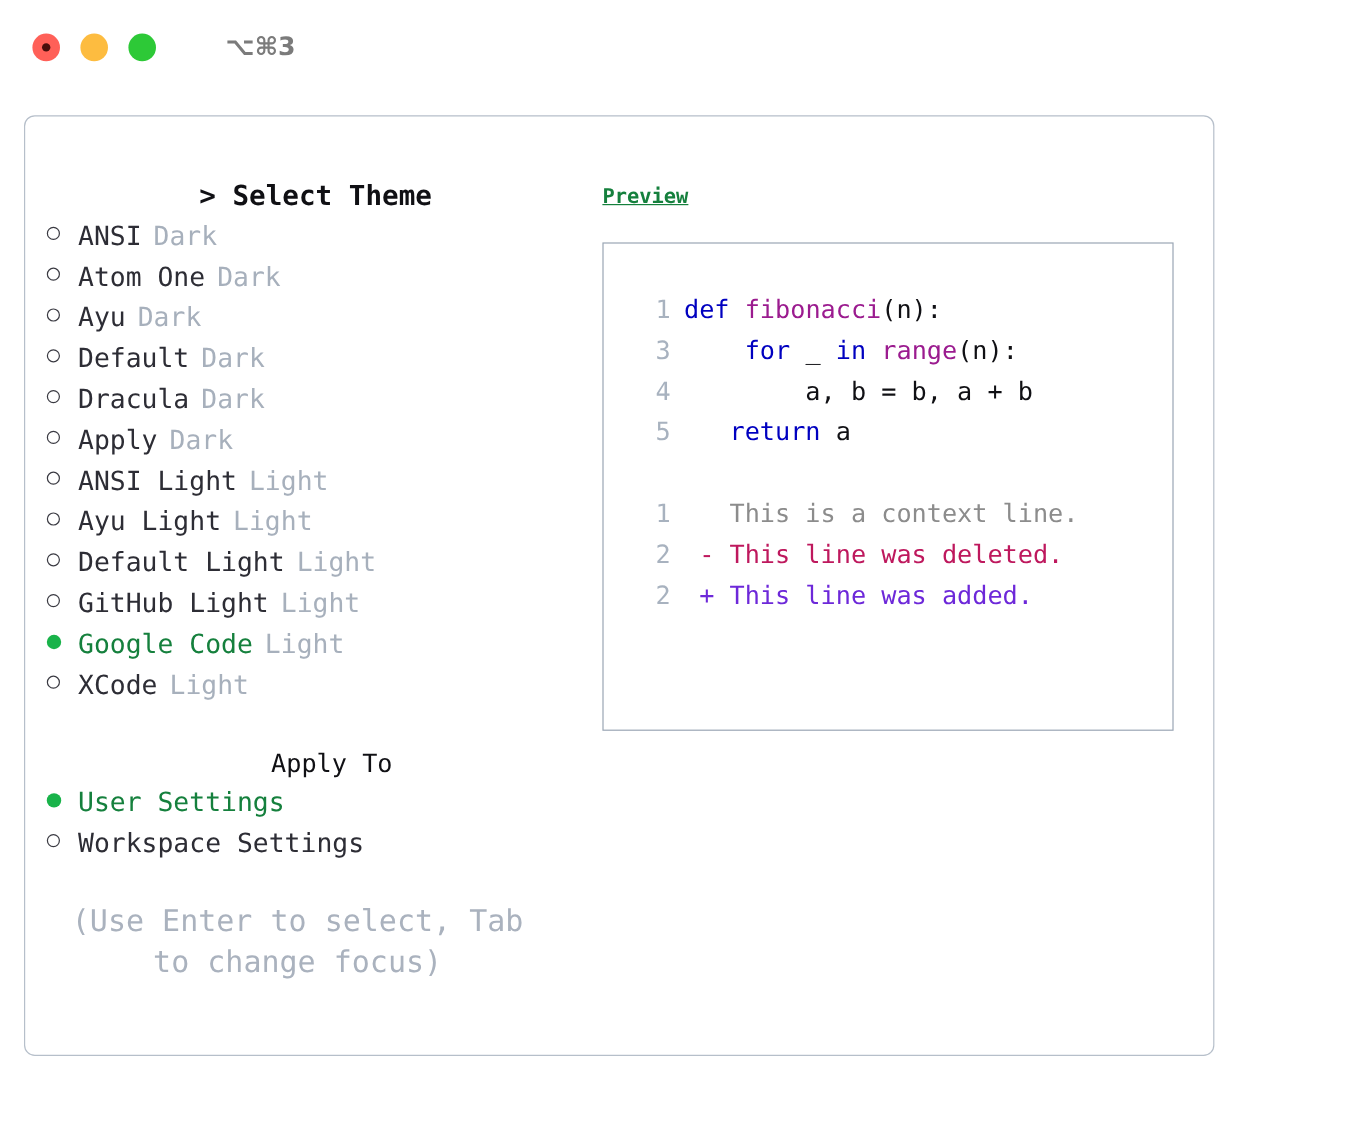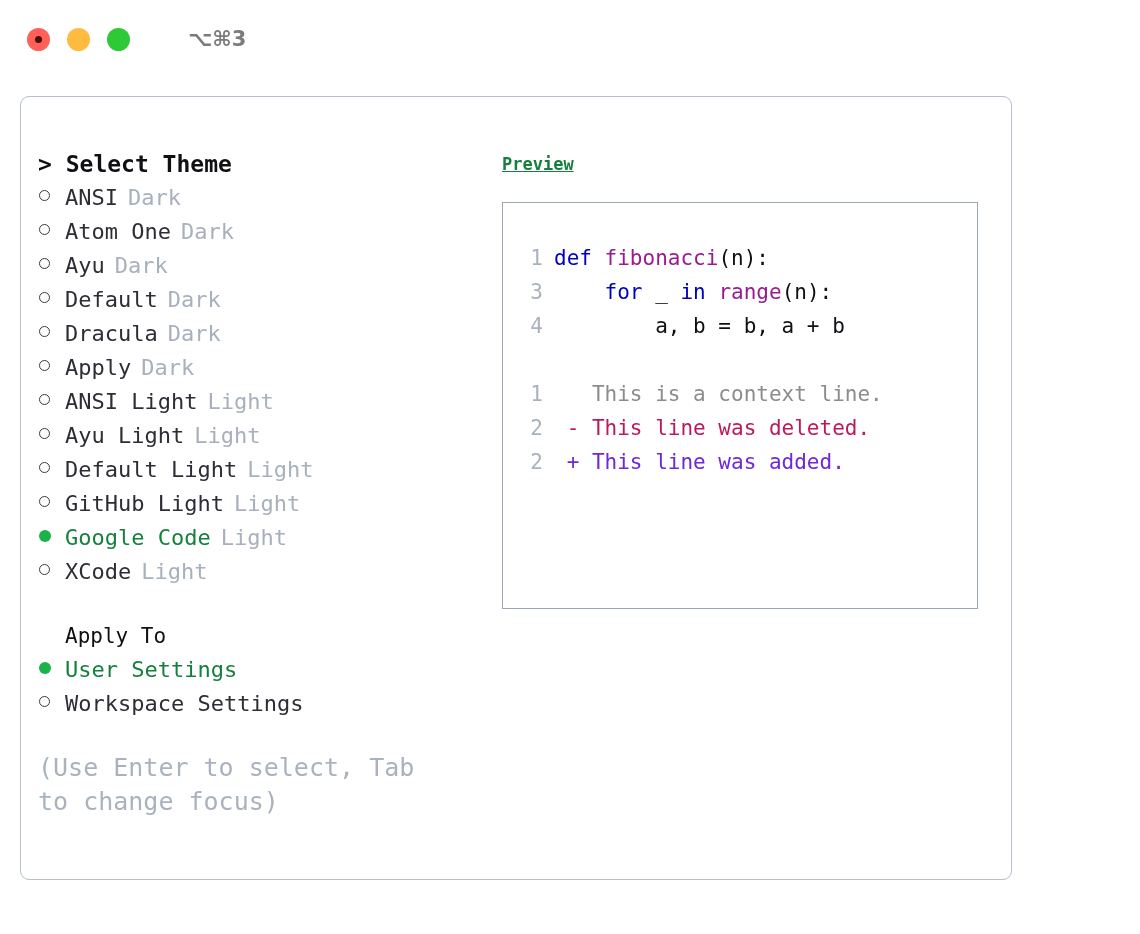--- a/index.html
+++ b/index.html
@@ -78,20 +78,21 @@
     box-sizing: border-box;
     background: #ffffff;
   }
 
   
   #left-col {
     position: absolute;
     left: 17px;
     top: 50px;
     width: 450px;
+    text-align: center;
   }
   #right-col {
     position: absolute;
     left: 481px;
     top: 50px;
     width: 490px;
   }
 
   
   .section-title {
@@ -157,21 +158,21 @@
     white-space: pre;
     text-decoration: underline;
   }
   #preview-box {
     margin-top: 21px;
     width: 476px;
     height: 407px;
     border: 1.8px solid #9aa6b4;
     box-sizing: border-box;
     background: #ffffff;
-    padding: 38px 0 0 16px;
+    padding: 38px 0 0 32px;
   }
   .code-line {
     font-size: 21px;
     line-height: 34px;
     height: 34px;
     white-space: pre;
   }
   .lineno {
     color: #a8b2bf;
     display: inline-block;
@@ -233,20 +234,21 @@
       <div id="hint">(Use Enter to select, Tab to change focus)</div>
     </div>
 
     <div id="right-col">
       <div id="preview-title">Preview</div>
       <div id="preview-box">
         <div id="code-block">
             <div class="code-line"><span class="lineno">1</span><span class="tok-kw">def </span><span class="tok-fn">fibonacci</span><span class="tok-pl">(n):</span></div>
             <div class="code-line"><span class="lineno">3</span><span class="tok-kw">    for</span><span class="tok-pl"> _ </span><span class="tok-kw">in</span><span class="tok-pl"> </span><span class="tok-fn">range</span><span class="tok-pl">(n):</span></div>
             <div class="code-line"><span class="lineno">4</span><span class="tok-pl">        a, b = b, a + b</span></div>
+            <div class="code-line"><span class="lineno">5</span><span class="tok-kw">   return</span><span class="tok-pl"> a</span></div>
           </div>
         <div class="blank-line"></div>
         <div id="diff-block">
             <div class="code-line"><span class="lineno">1</span><span class="tok-ctx">   This is a context line.</span></div>
             <div class="code-line"><span class="lineno">2</span><span class="tok-del"> - This line was deleted.</span></div>
             <div class="code-line"><span class="lineno">2</span><span class="tok-add"> + This line was added.</span></div>
           </div>
       </div>
     </div>
 

